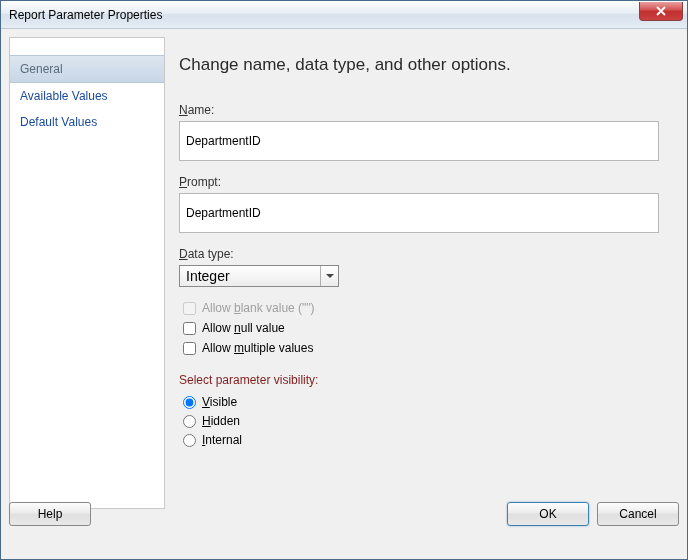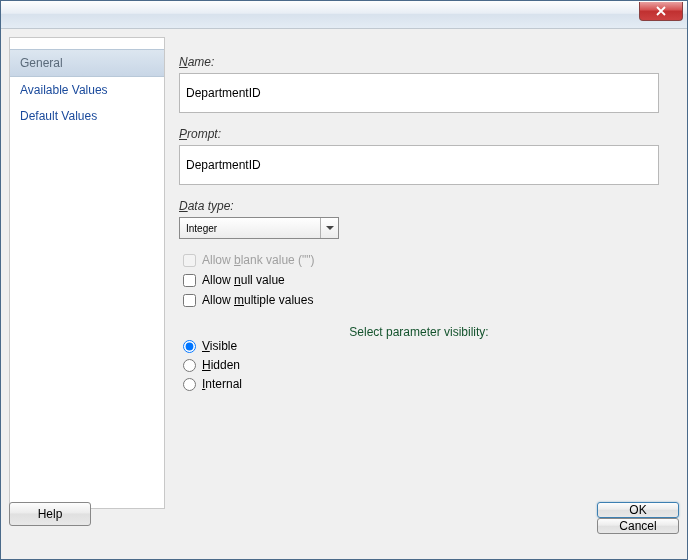--- a/index.html
+++ b/index.html
@@ -57,21 +57,21 @@
 }
 .main {
   display: flex;
   height: calc(100% - 42px);
   gap: 10px;
 }
 .sidebar {
   width: 156px;
   background: #fff;
   border: 1px solid #c8c8c8;
-  padding-top: 12px;
+  padding-top: 18px;
 }
 .side-item {
   padding: 6px 10px;
   color: #1a4a9c;
   cursor: pointer;
 }
 .side-item.selected {
   background: linear-gradient(to bottom, #dce6f0 0%, #c8d6e6 100%);
   color: #5a6a7a;
   border-top: 1px solid #b8c8d8;
@@ -86,21 +86,20 @@
 .heading {
   font-size: 17px;
   color: #2a2a2a;
   margin-bottom: 28px;
   font-weight: normal;
 }
 .field-label {
   display: block;
   margin-bottom: 4px;
   color: #333;
-  font-style: italic;
 }
 .field-label .ul { text-decoration: underline; }
 .text-input {
   width: 100%;
   height: 40px;
   border: 1px solid #b8b8b8;
   padding: 2px 6px;
   font-family: inherit;
   font-size: 12px;
   background: #fff;
@@ -111,21 +110,21 @@
   width: 160px;
   margin-bottom: 14px;
 }
 .select {
   width: 100%;
   height: 22px;
   border: 1px solid #8a8a8a;
   background: linear-gradient(to bottom, #fff 0%, #ececec 100%);
   padding: 2px 22px 2px 6px;
   font-family: inherit;
-  font-size: 10px;
+  font-size: 14px;
   appearance: none;
   -webkit-appearance: none;
 }
 .select-arrow {
   position: absolute;
   right: 1px; top: 1px;
   width: 18px; height: 20px;
   border-left: 1px solid #b0b0b0;
   display: flex;
   align-items: center;
@@ -136,22 +135,22 @@
   display: flex;
   align-items: center;
   margin-bottom: 6px;
   padding-left: 4px;
 }
 .check-row input { margin-right: 6px; }
 .check-row.disabled { color: #a0a0a0; }
 .check-row label .ul { text-decoration: underline; }
 .section-label {
   margin-top: 18px;
-  color: #14532d;
-  text-align: center;
+  margin-bottom: 8px;
+  color: #7f1d1d;
 }
 .radio-row {
   display: flex;
   align-items: flex-end;
   margin-bottom: 5px;
   padding-left: 4px;
 }
 .radio-row input { margin-right: 6px; }
 .radio-row label .ul { text-decoration: underline; }
 .footer {
@@ -170,28 +169,29 @@
   font-size: 12px;
   cursor: pointer;
 }
 .btn.default {
   border: 1px solid #3c7fb1;
   box-shadow: 0 0 2px rgba(60,127,177,0.6);
 }
 .footer-right {
   margin-left: auto;
   display: flex;
-  flex-direction: column;
+  gap: 8px;
 }
 </style>
 </head>
 <body>
 
 <div class="window">
   <div class="titlebar">
+    <span class="titlebar-title">Report Parameter Properties</span>
     <div class="close-btn">
       <svg viewBox="0 0 10 10">
           <path d="M1 1 L9 9 M9 1 L1 9" stroke="#fff" stroke-width="1.8" fill="none"></path>
         </svg>
     </div>
   </div>
 
   <div class="body">
     <div class="main">
 
@@ -201,20 +201,21 @@
         </div>
         <div class="side-item">
           <span>Available Values</span>
         </div>
         <div class="side-item">
           <span>Default Values</span>
         </div>
       </div>
 
       <div class="content">
+        <h1 class="heading">Change name, data type, and other options.</h1>
 
         <label class="field-label"><span class="ul">N</span>ame:</label>
         <input class="text-input" type="text" value="DepartmentID" style="">
 
         <label class="field-label"><span class="ul">P</span>rompt:</label>
         <input class="text-input" type="text" value="DepartmentID" style="">
 
         <label class="field-label"><span class="ul">D</span>ata type:</label>
         <div class="select-wrap">
           <select class="select">

